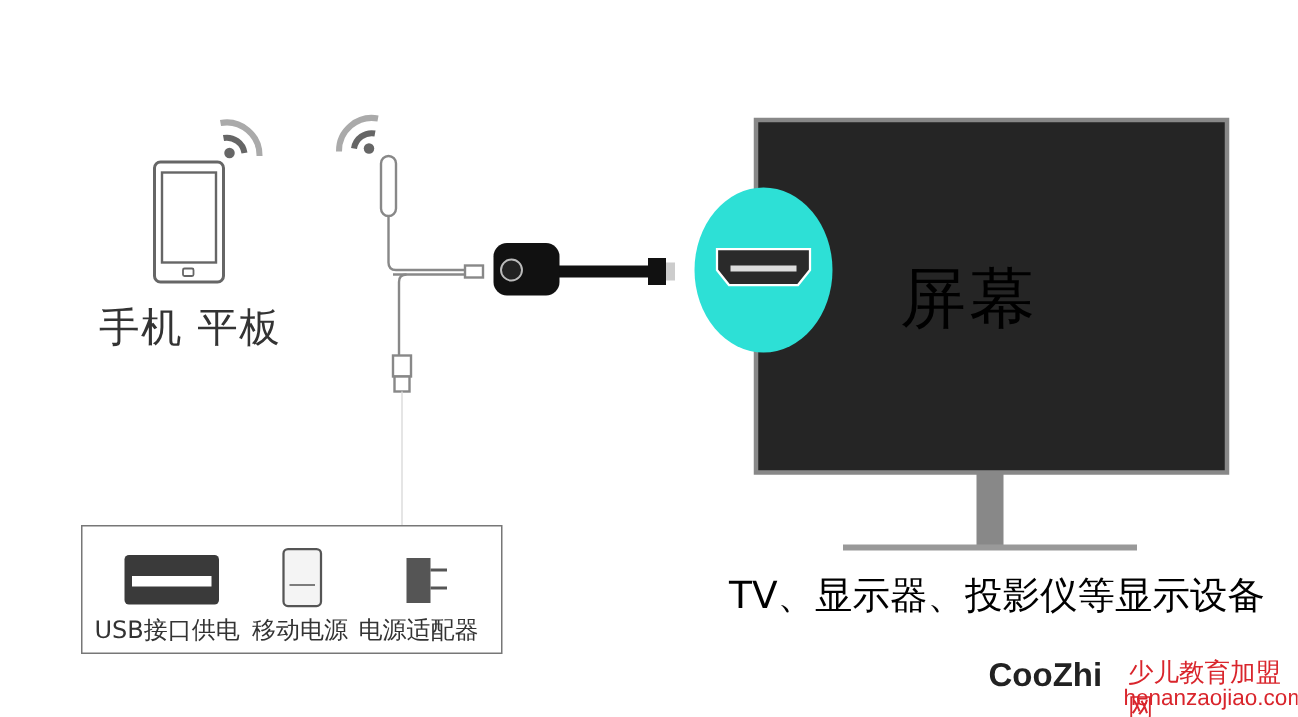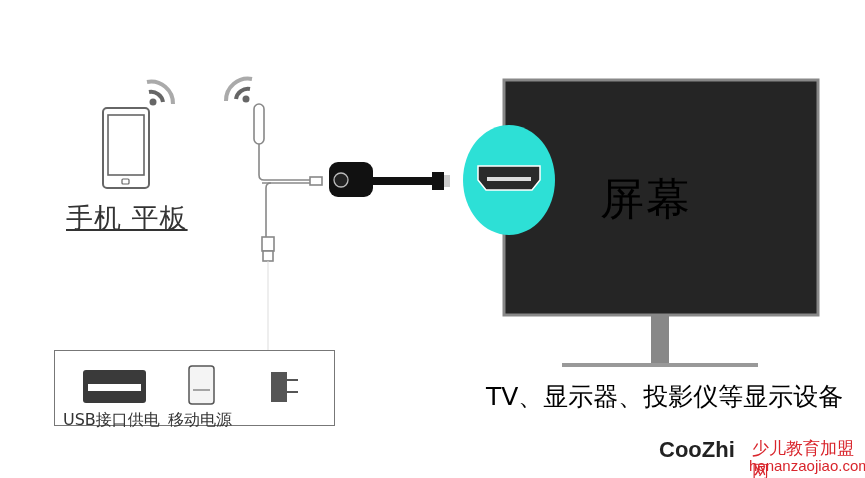--- a/index.html
+++ b/index.html
@@ -1,22 +1,22 @@
 <!DOCTYPE html>
 <html><head>
 <meta charset="utf-8">
 <style>
   html,body{margin:0;padding:0;background:#fff;}
   body{width:865px;height:478px;position:relative;overflow:hidden;font-family:"DejaVu Sans",sans-serif;}
   .abs{position:absolute;}
-  .label{color:#333;white-space:nowrap;text-decoration:underline;}
+  .label{color:#333;white-space:nowrap;}
   .phone-label{left:66px;top:200px;font-size:27px;letter-spacing:1px;}
   .tv-screen-text{left:600px;top:170px;font-size:44px;color:#000000;letter-spacing:2px;}
   .devices-caption{left:486px;top:380px;font-size:25px;color:#000000;}
-  .power-box{left:54px;top:350px;width:281px;height:76px;border:1.5px solid #777;box-sizing:border-box;}
+  .power-box{left:54px;top:350px;width:281px;height:86px;border:1.5px solid #777;box-sizing:border-box;}
   .power-label{position:absolute;top:59px;font-size:16px;color:#333;white-space:nowrap;}
   .wm1{left:659px;top:437px;font-size:22px;font-weight:bold;color:#222;font-family:"Liberation Sans",sans-serif;}
   .wm2{left:752px;top:437px;font-size:17px;color:#d9252c;font-family:"DejaVu Sans",sans-serif;}
   .wm3{left:749px;top:457px;font-size:15px;color:#d9252c;font-family:"Liberation Sans",sans-serif;}
 </style>
 </head>
 <body>
 
 <svg class="abs" style="left:0;top:0" width="865" height="478">
 
@@ -84,17 +84,18 @@
   </g>
 </svg>
 
 <div class="abs label phone-label">手机 平板</div>
 <div class="abs tv-screen-text">屏幕</div>
 <div class="abs devices-caption">TV、显示器、投影仪等显示设备</div>
 
 <div class="abs power-box">
   <span class="power-label" style="left:8px">USB接口供电</span>
   <span class="power-label" style="left:113px">移动电源</span>
+  <span class="power-label" style="left:184px">电源适配器</span>
 </div>
 
 <div class="abs wm1">CooZhi</div>
 <div class="abs wm2">少儿教育加盟网</div>
 <div class="abs wm3">henanzaojiao.com</div>
 
 </body></html>

